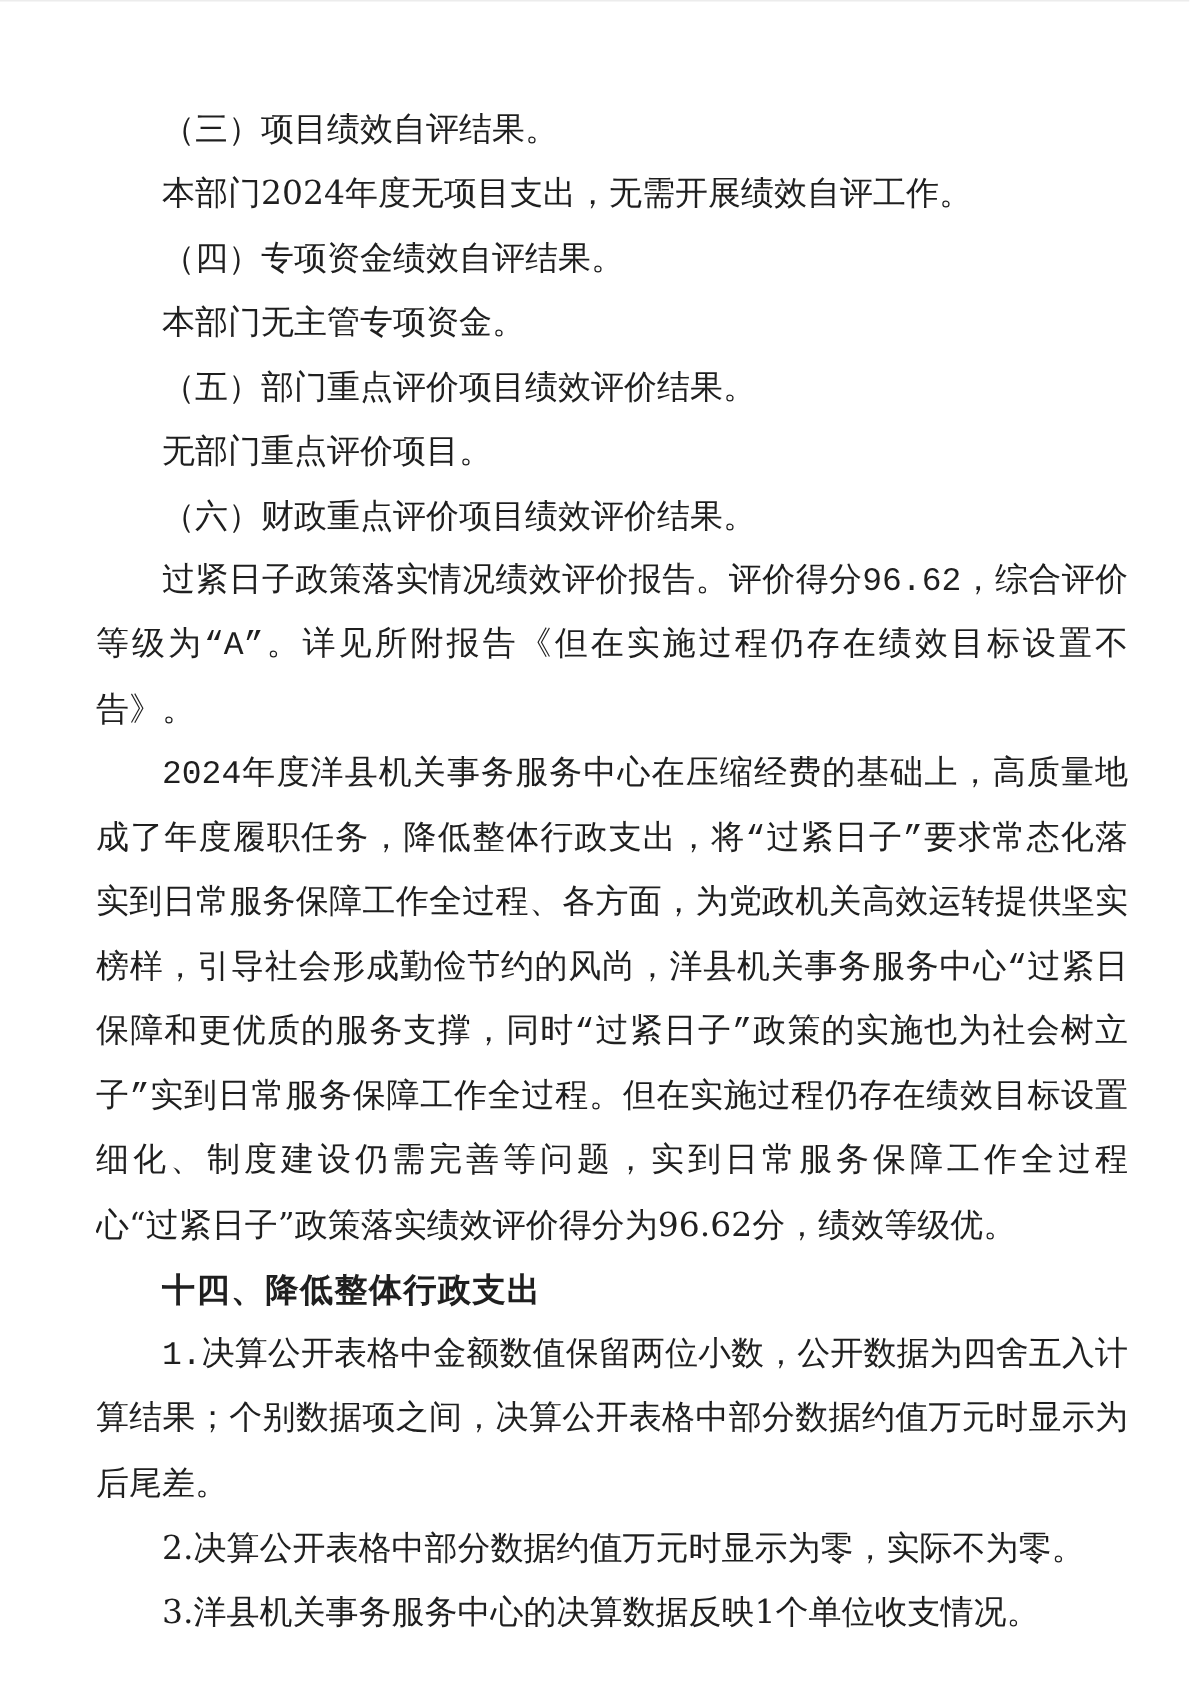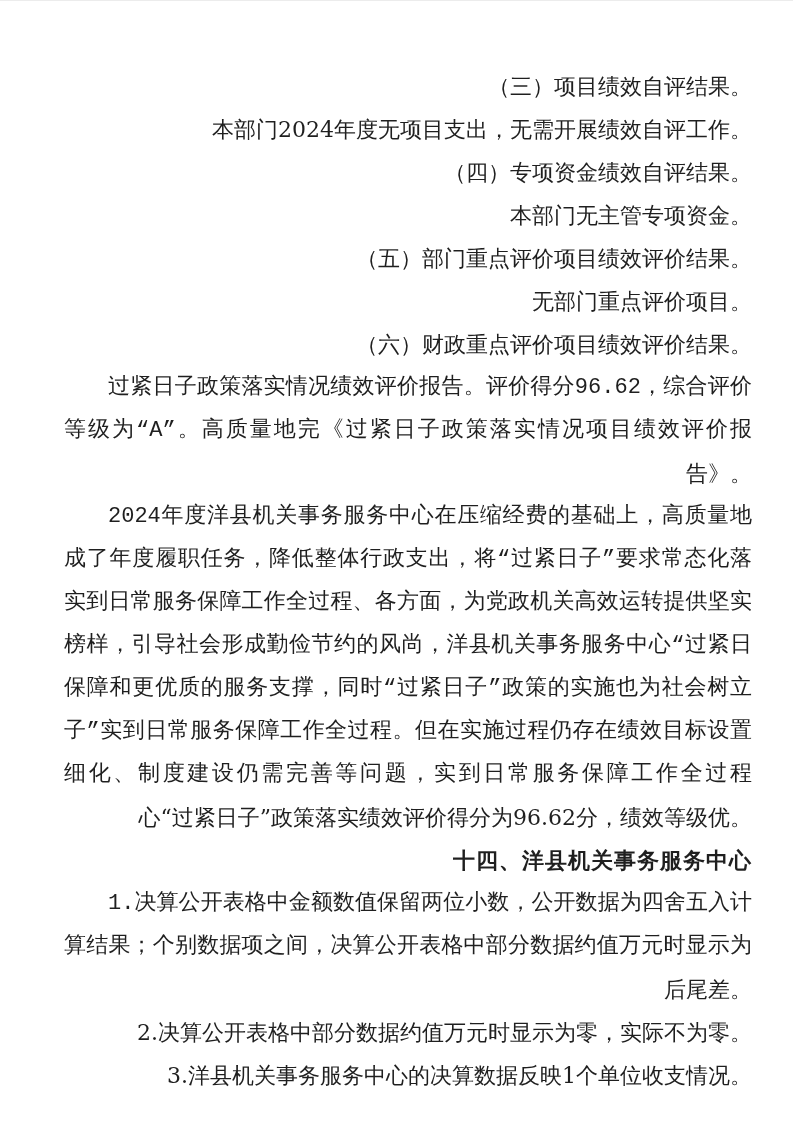--- a/index.html
+++ b/index.html
@@ -20,21 +20,21 @@
   .content {
     position: absolute;
     top: 64px;
     left: 64px;
     width: 688px;
   }
   .line {
     height: 43px;
     line-height: 43px;
     font-size: 22px;
-    text-align: right;
+    text-align: left;
     overflow: hidden;
     white-space: normal;
   }
   
   .ind { text-indent: 44px; }
   
   .fill {
     text-align: justify;
     text-justify: inter-character;
     text-align-last: justify;
@@ -53,30 +53,30 @@
 <div class="page">
   <div class="content">
     <div class="line ind">（三）项目绩效自评结果。</div>
     <div class="line ind">本部门2024年度无项目支出，无需开展绩效自评工作。</div>
     <div class="line ind">（四）专项资金绩效自评结果。</div>
     <div class="line ind">本部门无主管专项资金。</div>
     <div class="line ind">（五）部门重点评价项目绩效评价结果。</div>
     <div class="line ind">无部门重点评价项目。</div>
     <div class="line ind">（六）财政重点评价项目绩效评价结果。</div>
     <div class="line ind fill">过紧日子政策落实情况绩效评价报告。评价得分96.62，综合评价</div>
-    <div class="line fill">等级为“A”。高质量地完《过紧日子政策落实情况项目绩效评价报</div>
+    <div class="line fill">等级为“A”。详见所附报告《但在实施过程仍存在绩效目标设置不</div>
     <div class="line">告》。</div>
     <div class="line ind fill">2024年度洋县机关事务服务中心在压缩经费的基础上，高质量地完</div>
     <div class="line fill">成了年度履职任务，降低整体行政支出，将“过紧日子”要求常态化落</div>
     <div class="line fill">实到日常服务保障工作全过程、各方面，为党政机关高效运转提供坚实</div>
     <div class="line fill">榜样，引导社会形成勤俭节约的风尚，洋县机关事务服务中心“过紧日</div>
     <div class="line fill">保障和更优质的服务支撑，同时“过紧日子”政策的实施也为社会树立</div>
     <div class="line fill">子”实到日常服务保障工作全过程。但在实施过程仍存在绩效目标设置不</div>
     <div class="line fill">细化、制度建设仍需完善等问题，实到日常服务保障工作全过程</div>
     <div class="line">心“过紧日子”政策落实绩效评价得分为96.62分，绩效等级优。</div>
-    <div class="line ind head">十四、洋县机关事务服务中心</div>
+    <div class="line ind head">十四、降低整体行政支出</div>
     <div class="line ind fill">1.决算公开表格中金额数值保留两位小数，公开数据为四舍五入计</div>
     <div class="line fill">算结果；个别数据项之间，决算公开表格中部分数据约值万元时显示为零</div>
     <div class="line">后尾差。</div>
     <div class="line ind">2.决算公开表格中部分数据约值万元时显示为零，实际不为零。</div>
     <div class="line ind">3.洋县机关事务服务中心的决算数据反映1个单位收支情况。</div>
   </div>
 </div>
 
 </body></html>

